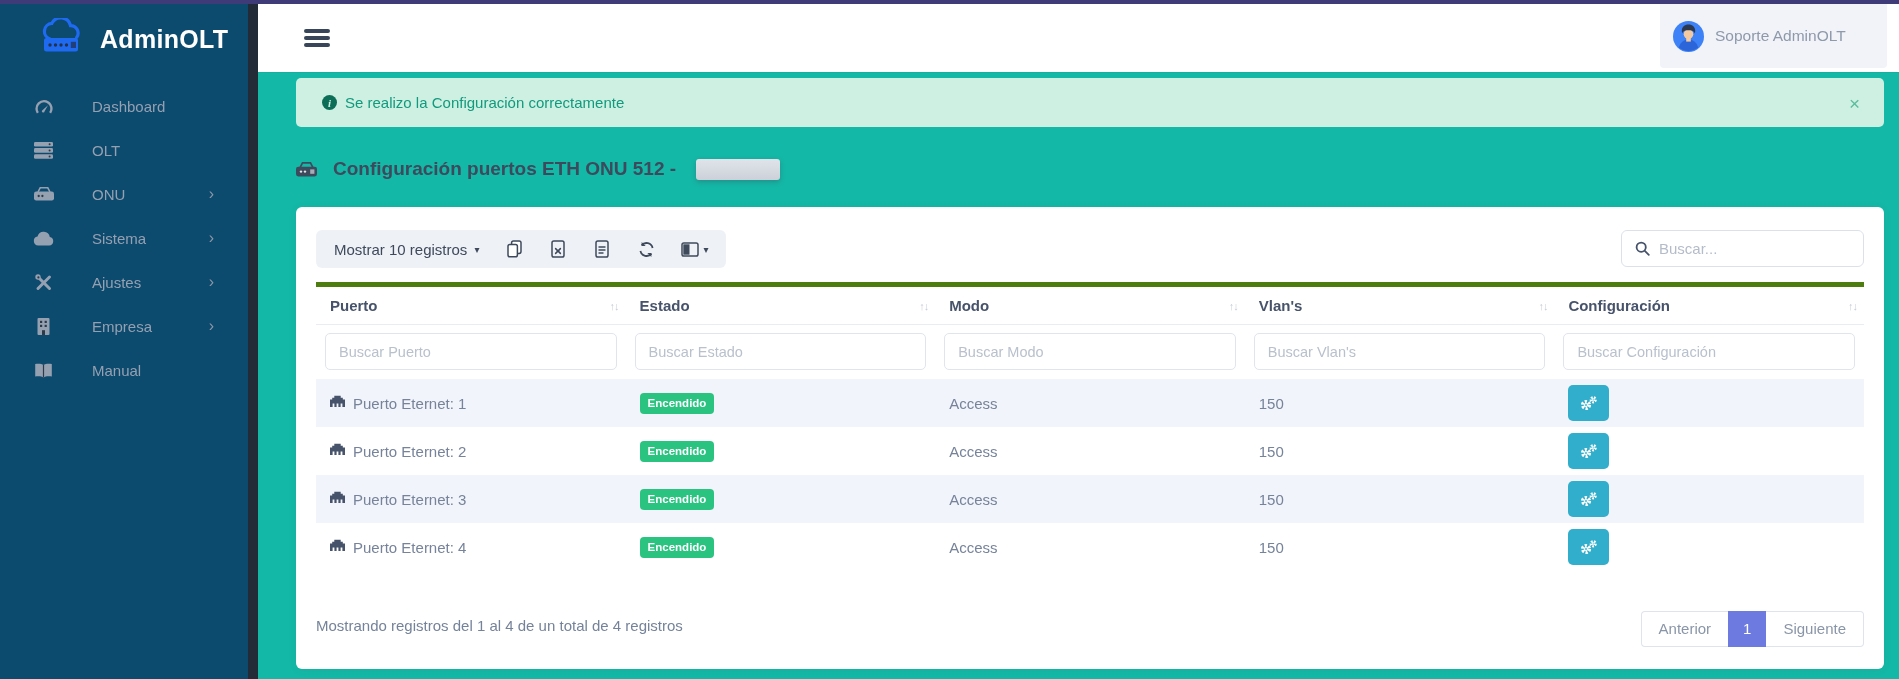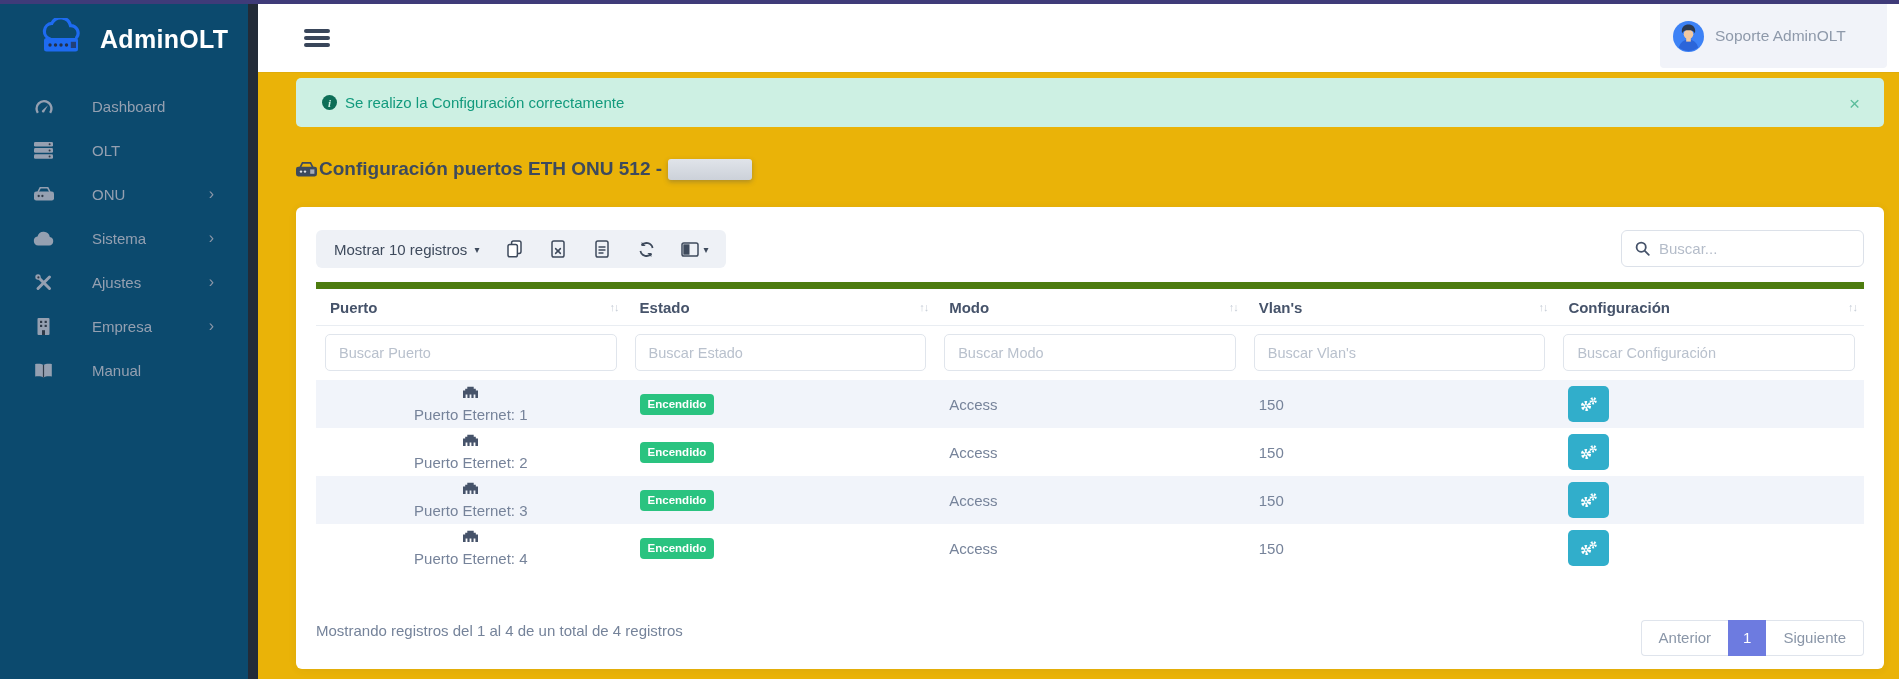--- a/index.html
+++ b/index.html
@@ -14,65 +14,65 @@
   .brand { height: 70px; display: flex; align-items: center; padding-left: 36px; gap: 8px; }
   .brand-text { color: #fff; font-size: 25px; font-weight: 700; letter-spacing: .3px; }
   .side-menu { padding-top: 10px; }
   .side-item { height: 44px; display: flex; align-items: center; padding: 0 34px 0 32px; color: #95a0b1; font-size: 15px; cursor: pointer; gap: 24px; }
   .side-item .ico { width: 23px; display: flex; justify-content: center; margin-right: 13px; }
   .side-item .lbl { flex: 1; }
   .side-chevron { font-size: 16px; color: #8b96a7; line-height: 1; }
   .side-strip { width: 10px; flex: 0 0 10px; background: #232b38; }
 
   
-  .main { flex: 1; display: flex; flex-direction: column; background: #eab308; min-width: 0; }
+  .main { flex: 1; display: flex; flex-direction: column; background: #14b8a6; min-width: 0; }
   .topbar { height: 68px; background: #fff; position: relative; flex: 0 0 68px; display: flex; align-items: center; box-shadow: 0 1px 0 rgba(40,50,70,.05); }
   .hamburger { margin-left: 46px; width: 26px; cursor: pointer; }
   .hamburger div { height: 3.6px; background: #39465a; border-radius: 2px; margin: 3.6px 0; }
   .user-chip { position: absolute; top: 0; right: 12px; height: 64px; width: 227px; background: #f1f3f9; border-radius: 0 0 4px 4px; display: flex; align-items: center; gap: 11px; padding-left: 13px; cursor: pointer; }
   .user-name { color: #8e99aa; font-size: 15.5px; }
 
   .content { padding: 6px 15px 0 38px; }
 
   .alert { height: 49px; background: #cdf0e3; border-radius: 5px; display: flex; align-items: center; padding: 0 26px; position: relative; }
   .alert-icon { width: 15px; height: 15px; border-radius: 50%; background: #0d6e57; color: #cdf0e3; font-size: 11px; font-weight: 700; font-style: italic; font-family: "Liberation Serif", serif; display: flex; align-items: center; justify-content: center; margin-right: 8px; flex: 0 0 15px; }
   .alert-text { color: #129a7d; font-size: 15px; }
   .alert-close { position: absolute; right: 24px; top: 50%; transform: translateY(-50%); color: #5cbd9c; font-size: 19px; cursor: pointer; line-height: 1; }
 
-  .page-title { margin-top: 31px; display: flex; align-items: center; gap: 2px; color: #3d4a5d; font-size: 19px; font-weight: 700; }
+  .page-title { margin-top: 31px; display: flex; align-items: center; gap: 16px; color: #3d4a5d; font-size: 19px; font-weight: 700; }
   .redacted { width: 84px; height: 21px; background: linear-gradient(#e0e4ea, #ccd1d9); border-radius: 3px; box-shadow: 0 2px 5px rgba(60,70,90,.35); margin-left: 4px; }
 
   .card { margin-top: 27px; background: #fff; border-radius: 6px; box-shadow: 0 1px 8px rgba(50,60,80,.07); height: 462px; padding: 23px 20px 0 20px; overflow: hidden; }
 
   .card-toolbar { display: flex; justify-content: space-between; align-items: flex-start; }
   .tb-left { background: #eef1f6; border-radius: 6px; height: 38px; display: flex; align-items: center; padding: 0 18px; }
   .length-menu { font-size: 15px; color: #3e4a5c; display: flex; align-items: center; gap: 7px; cursor: pointer; white-space: nowrap; }
   .caret { font-size: 10px; color: #3e4a5c; }
   .tb-btn { margin-left: 26px; height: 22px; min-width: 18px; display: flex; align-items: center; justify-content: center; cursor: pointer; gap: 4px; background: none; border: none; }
 
   .search-box { width: 243px; height: 37px; border: 1px solid #dce1e9; border-radius: 6px; background: #fff; display: flex; align-items: center; gap: 9px; padding-left: 13px; }
   .search-box input { border: none; outline: none; font-size: 15px; color: #5a6activ; color: #5a677a; width: 185px; font-family: "Liberation Sans", sans-serif; background: transparent; }
   .search-box input::placeholder { color: #b4bcc9; }
 
   table.data-table { width: 100%; border-collapse: collapse; table-layout: fixed; margin-top: 14px; }
-  .data-table thead th { height: 40px; border-top: 7px solid #4d7c0f; border-bottom: 1px solid #e9edf2; font-size: 15px; font-weight: 600; color: #46536a; text-align: left; padding: 0 26px 0 14px; position: relative; cursor: pointer; }
+  .data-table thead th { height: 40px; border-top: 5px solid #4d7c0f; border-bottom: 1px solid #e9edf2; font-size: 15px; font-weight: 600; color: #46536a; text-align: left; padding: 0 26px 0 14px; position: relative; cursor: pointer; }
   .sort { position: absolute; right: 7px; top: 50%; transform: translateY(-50%); color: #c6cdd7; font-size: 11px; letter-spacing: -1px; }
   .filter-cell { padding: 8px 9px 9px 9px; }
   .filter-input { width: 100%; height: 37px; border: 1px solid #e0e5ec; border-radius: 5px; padding: 0 13px; font-size: 14.5px; color: #6b7a8d; outline: none; font-family: "Liberation Sans", sans-serif; }
   .filter-input::placeholder { color: #b9c1cd; }
   tbody tr { height: 48px; }
   tbody tr:nth-child(odd) { background: #f1f4fa; }
   tbody td { font-size: 15px; color: #76839a; padding: 0 14px; }
-  .port-cell { display: flex; align-items: center; gap: 8px; flex-direction: column; }
+  .port-cell { display: flex; gap: 8px; }
   .badge { background: #2ac380; color: #fff; font-size: 11.5px; font-weight: 700; padding: 4px 8px 5px; border-radius: 4px; display: inline-block; }
   .gear-btn { width: 41px; height: 36px; background: #31aecb; border: none; border-radius: 5px; cursor: pointer; display: flex; align-items: center; justify-content: center; }
 
   .card-footer { display: flex; justify-content: space-between; align-items: center; margin-top: 30px; }
   .footer-info { font-size: 15px; color: #75839a; padding-top: 3px; }
-  .pagination { display: flex; margin-top: 18px; font-size: 15px; border-radius: 16px; }
+  .pagination { display: flex; margin-top: 10px; font-size: 15px; border-radius: 16px; }
   .page-btn { border: 1px solid #dfe4ec; background: #fff; color: #8a96a8; padding: 8px 17px 9px; cursor: pointer; font-size: 15px; font-family: "Liberation Sans", sans-serif; }
   .page-btn.prev { border-radius: 4px 0 0 4px; border-right: none; }
   .page-btn.next { border-radius: 0 4px 4px 0; border-left: none; }
   .page-current { background: #6d7be0; border: 1px solid #6d7be0; color: #fff; padding: 8px 14px 9px; cursor: pointer; font-size: 15px; font-family: "Liberation Sans", sans-serif; }
 </style>
 </head>
 <body>
 
 <div class="top-strip"></div>
 

